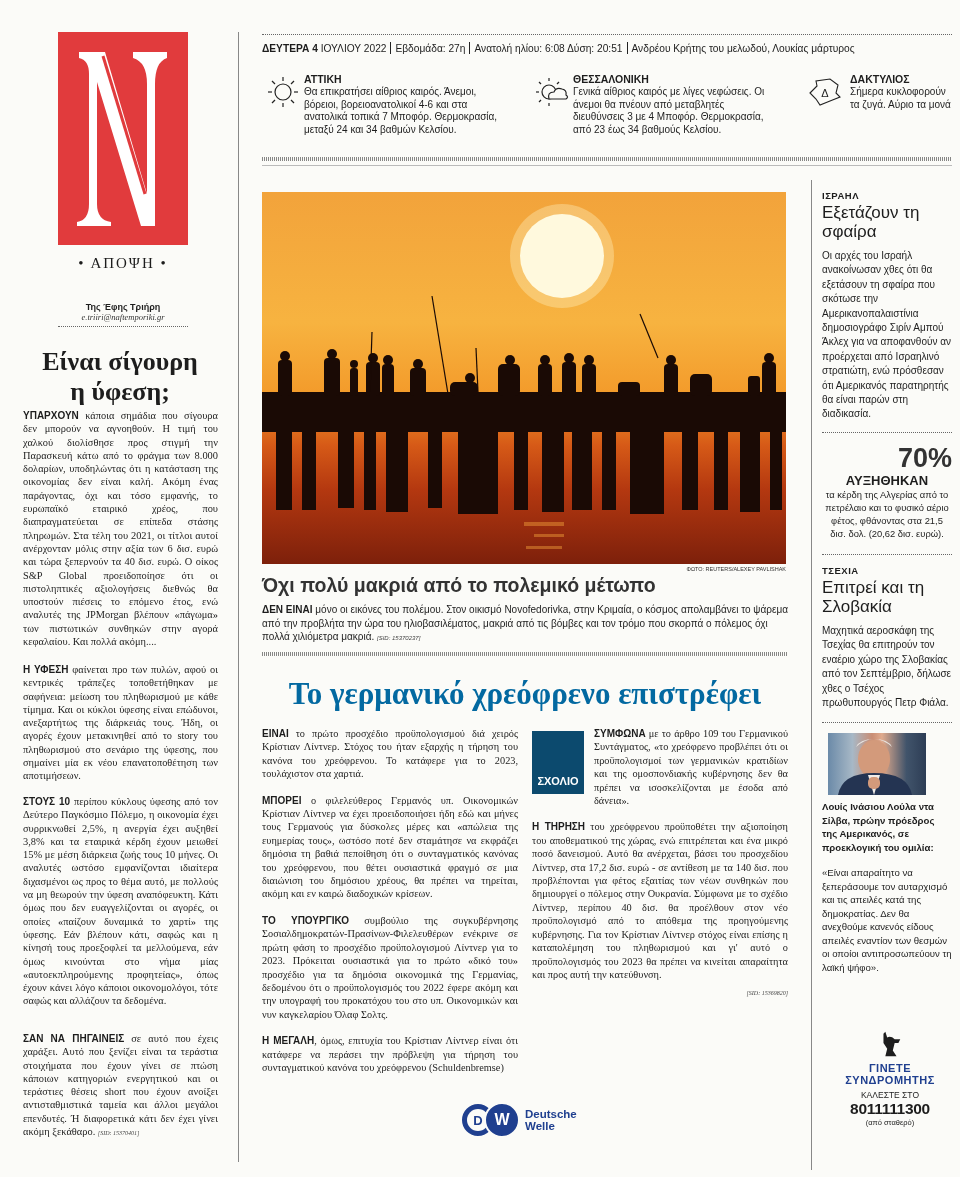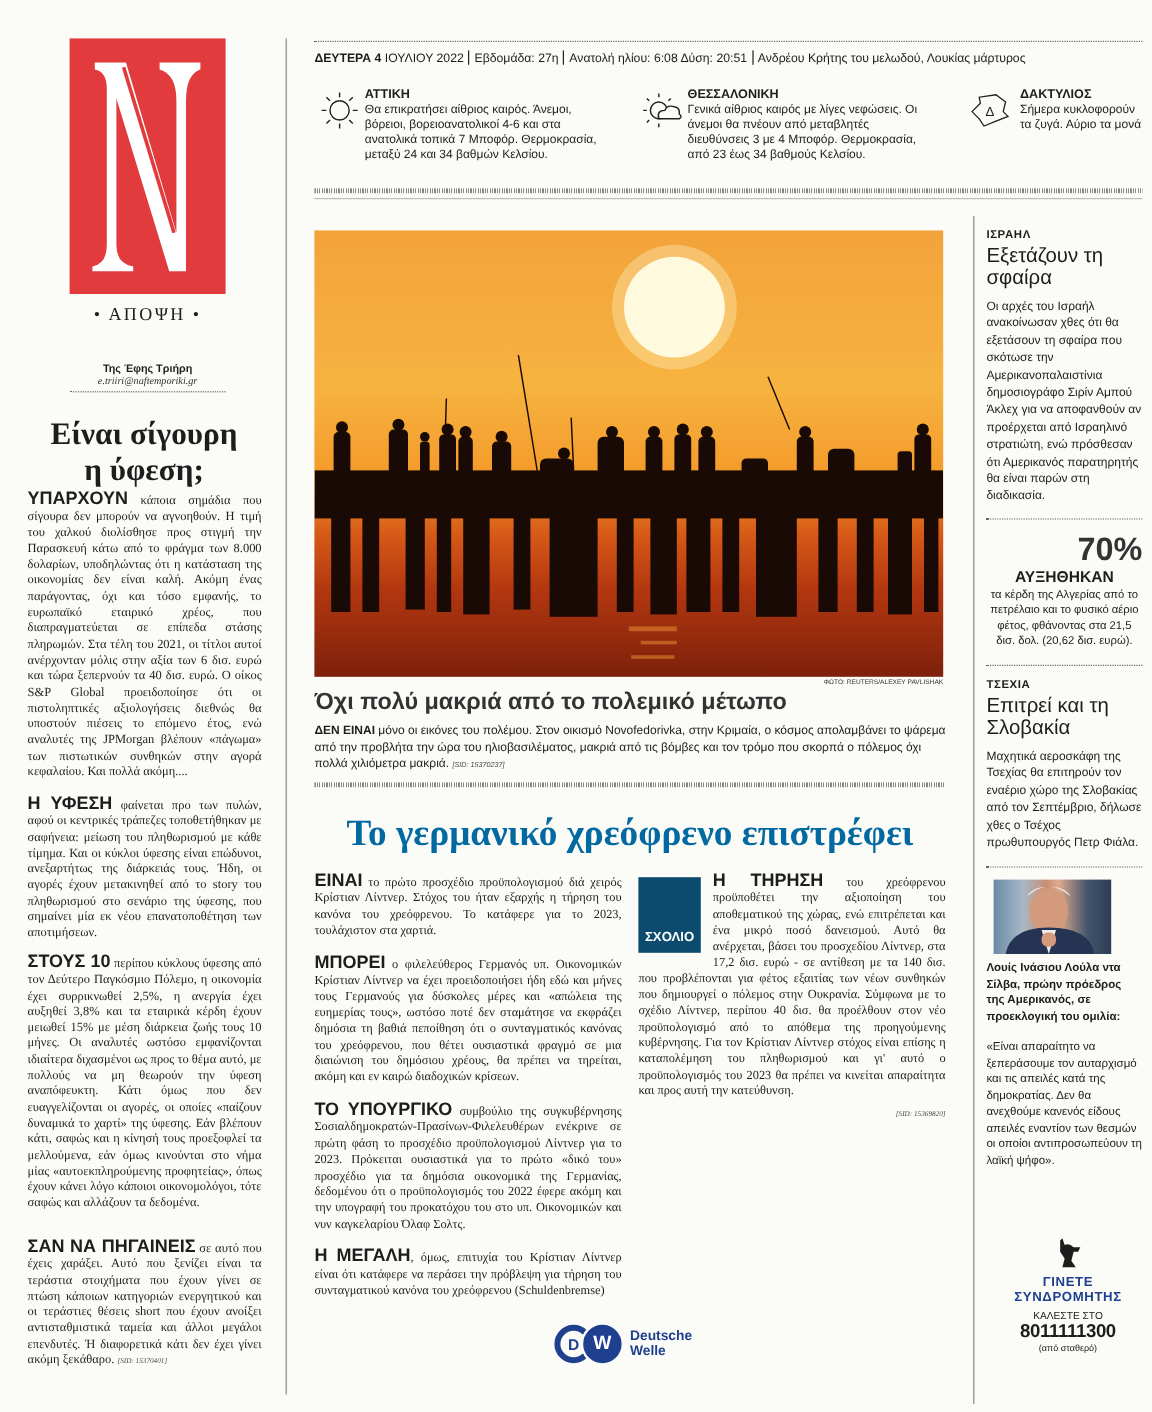--- a/index.html
+++ b/index.html
@@ -15,21 +15,21 @@
   #left { position: absolute; left: 0; top: 0; width: 218px; height: 1177px; }
   #logo-box { position: absolute; left: 58px; top: 32px; width: 130px; height: 213px; background: #e13b3d; display: flex; align-items: center; justify-content: center; }
   #logo-box svg { width: 96px; height: 190px; }
   #apopsi { position: absolute; left: 58px; top: 255px; width: 130px; text-align: center; font-size: 15px; letter-spacing: 2px; }
   #byline { position: absolute; left: 58px; top: 302px; width: 130px; text-align: center; }
   #byline .name { font-family: "Liberation Sans", sans-serif; font-weight: bold; font-size: 9px; }
   #byline .email { font-style: italic; font-size: 8.5px; color: #333; }
   #byline .dots { margin-top: 4px; }
   #op-title { position: absolute; left: 30px; top: 347px; width: 180px; text-align: center; font-size: 26px; line-height: 30px; }
   .op-body { position: absolute; left: 23px; width: 195px; font-size: 10.4px; line-height: 13.3px; text-align: justify; hyphens: auto; }
-  .lead { font-family: "Liberation Sans", sans-serif; font-weight: bold; font-size: 15px; }
+  .lead { font-family: "Liberation Sans", sans-serif; font-weight: bold; font-size: 10px; }
   #vline-left { position: absolute; left: 238px; top: 32px; width: 1px; height: 1130px; background: #888; }
 
   
   #dateline { position: absolute; left: 262px; top: 42px; width: 690px; font-family: "Liberation Sans", sans-serif; font-size: 10.2px; white-space: nowrap; }
   #dateline .sep { display: inline-block; width: 1px; height: 12px; background: #222; vertical-align: -2px; margin: 0 4px; }
   #dateline b { font-weight: bold; }
   #top-dots { position: absolute; left: 262px; top: 34px; width: 690px; }
   .weather { position: absolute; top: 73px; font-family: "Liberation Sans", sans-serif; font-size: 10px; line-height: 12.8px; }
   .weather .wt { font-weight: bold; font-size: 10.5px; }
   .weather .wicon { position: absolute; left: -38px; top: 2px; width: 34px; height: 34px; }
@@ -238,20 +238,21 @@
 <div id="de-col1" class="de-col">
   <p class="para"><span class="lead">ΕΙΝΑΙ</span><span> το πρώτο προσχέδιο προϋπολογισμού διά χειρός Κρίστιαν Λίντνερ. Στόχος του ήταν εξαρχής η τήρηση του κανόνα του χρεόφρενου. Το κατάφερε για το 2023, τουλάχιστον στα χαρτιά.</span></p>
   <p class="para"><span class="lead">ΜΠΟΡΕΙ</span><span> ο φιλελεύθερος Γερμανός υπ. Οικονομικών Κρίστιαν Λίντνερ να έχει προειδοποιήσει ήδη εδώ και μήνες τους Γερμανούς για δύσκολες μέρες και «απώλεια της ευημερίας τους», ωστόσο ποτέ δεν σταμάτησε να εκφράζει δημόσια τη βαθιά πεποίθηση ότι ο συνταγματικός κανόνας του χρεόφρενου, που θέτει ουσιαστικά φραγμό σε μια διαιώνιση του δημόσιου χρέους, θα πρέπει να τηρείται, ακόμη και εν καιρώ διαδοχικών κρίσεων.</span></p>
   <p class="para"><span class="lead">ΤΟ ΥΠΟΥΡΓΙΚΟ</span><span> συμβούλιο της συγκυβέρνησης Σοσιαλδημοκρατών-Πρασίνων-Φιλελευθέρων ενέκρινε σε πρώτη φάση το προσχέδιο προϋπολογισμού Λίντνερ για το 2023. Πρόκειται ουσιαστικά για το πρώτο «δικό του» προσχέδιο για τα δημόσια οικονομικά της Γερμανίας, δεδομένου ότι ο προϋπολογισμός του 2022 έφερε ακόμη και την υπογραφή του προκατόχου του στο υπ. Οικονομικών και νυν καγκελαρίου Όλαφ Σολτς.</span></p>
   <p class="para"><span class="lead">Η ΜΕΓΑΛΗ</span><span>, όμως, επιτυχία του Κρίστιαν Λίντνερ είναι ότι κατάφερε να περάσει την πρόβλεψη για τήρηση του συνταγματικού κανόνα του χρεόφρενου (Schuldenbremse)</span></p>
 </div>
 <div id="de-col2" class="de-col">
   <div id="sxolio">
       <span>ΣΧΟΛΙΟ</span>
     </div>
+  <p class="para"><span class="lead">ΣΥΜΦΩΝΑ</span><span> με το άρθρο 109 του Γερμανικού Συντάγματος, «το χρεόφρενο προβλέπει ότι οι προϋπολογισμοί των γερμανικών κρατιδίων και της ομοσπονδιακής κυβέρνησης δεν θα πρέπει να ισοσκελίζονται με έσοδα από δάνεια».</span></p>
   <p class="para" style="margin-bottom:6px"><span class="lead">Η ΤΗΡΗΣΗ</span><span> του χρεόφρενου προϋποθέτει την αξιοποίηση του αποθεματικού της χώρας, ενώ επιτρέπεται και ένα μικρό ποσό δανεισμού. Αυτό θα ανέρχεται, βάσει του προσχεδίου Λίντνερ, στα 17,2 δισ. ευρώ - σε αντίθεση με τα 140 δισ. που προβλέπονται για φέτος εξαιτίας των νέων συνθηκών που δημιουργεί ο πόλεμος στην Ουκρανία. Σύμφωνα με το σχέδιο Λίντνερ, περίπου 40 δισ. θα προέλθουν στον νέο προϋπολογισμό από το απόθεμα της προηγούμενης κυβέρνησης. Για τον Κρίστιαν Λίντνερ στόχος είναι επίσης η καταπολέμηση του πληθωρισμού και γι' αυτό ο προϋπολογισμός του 2023 θα πρέπει να κινείται απαραίτητα και προς αυτή την κατεύθυνση.</span></p>
   <div id="de-sid">[SID: 15369820]</div>
 </div>
 <div id="dw">
   <div class="circles">
     <div class="c c1">
         <span>D</span>
       </div>
     <div class="c c2">W</div>
   </div>

